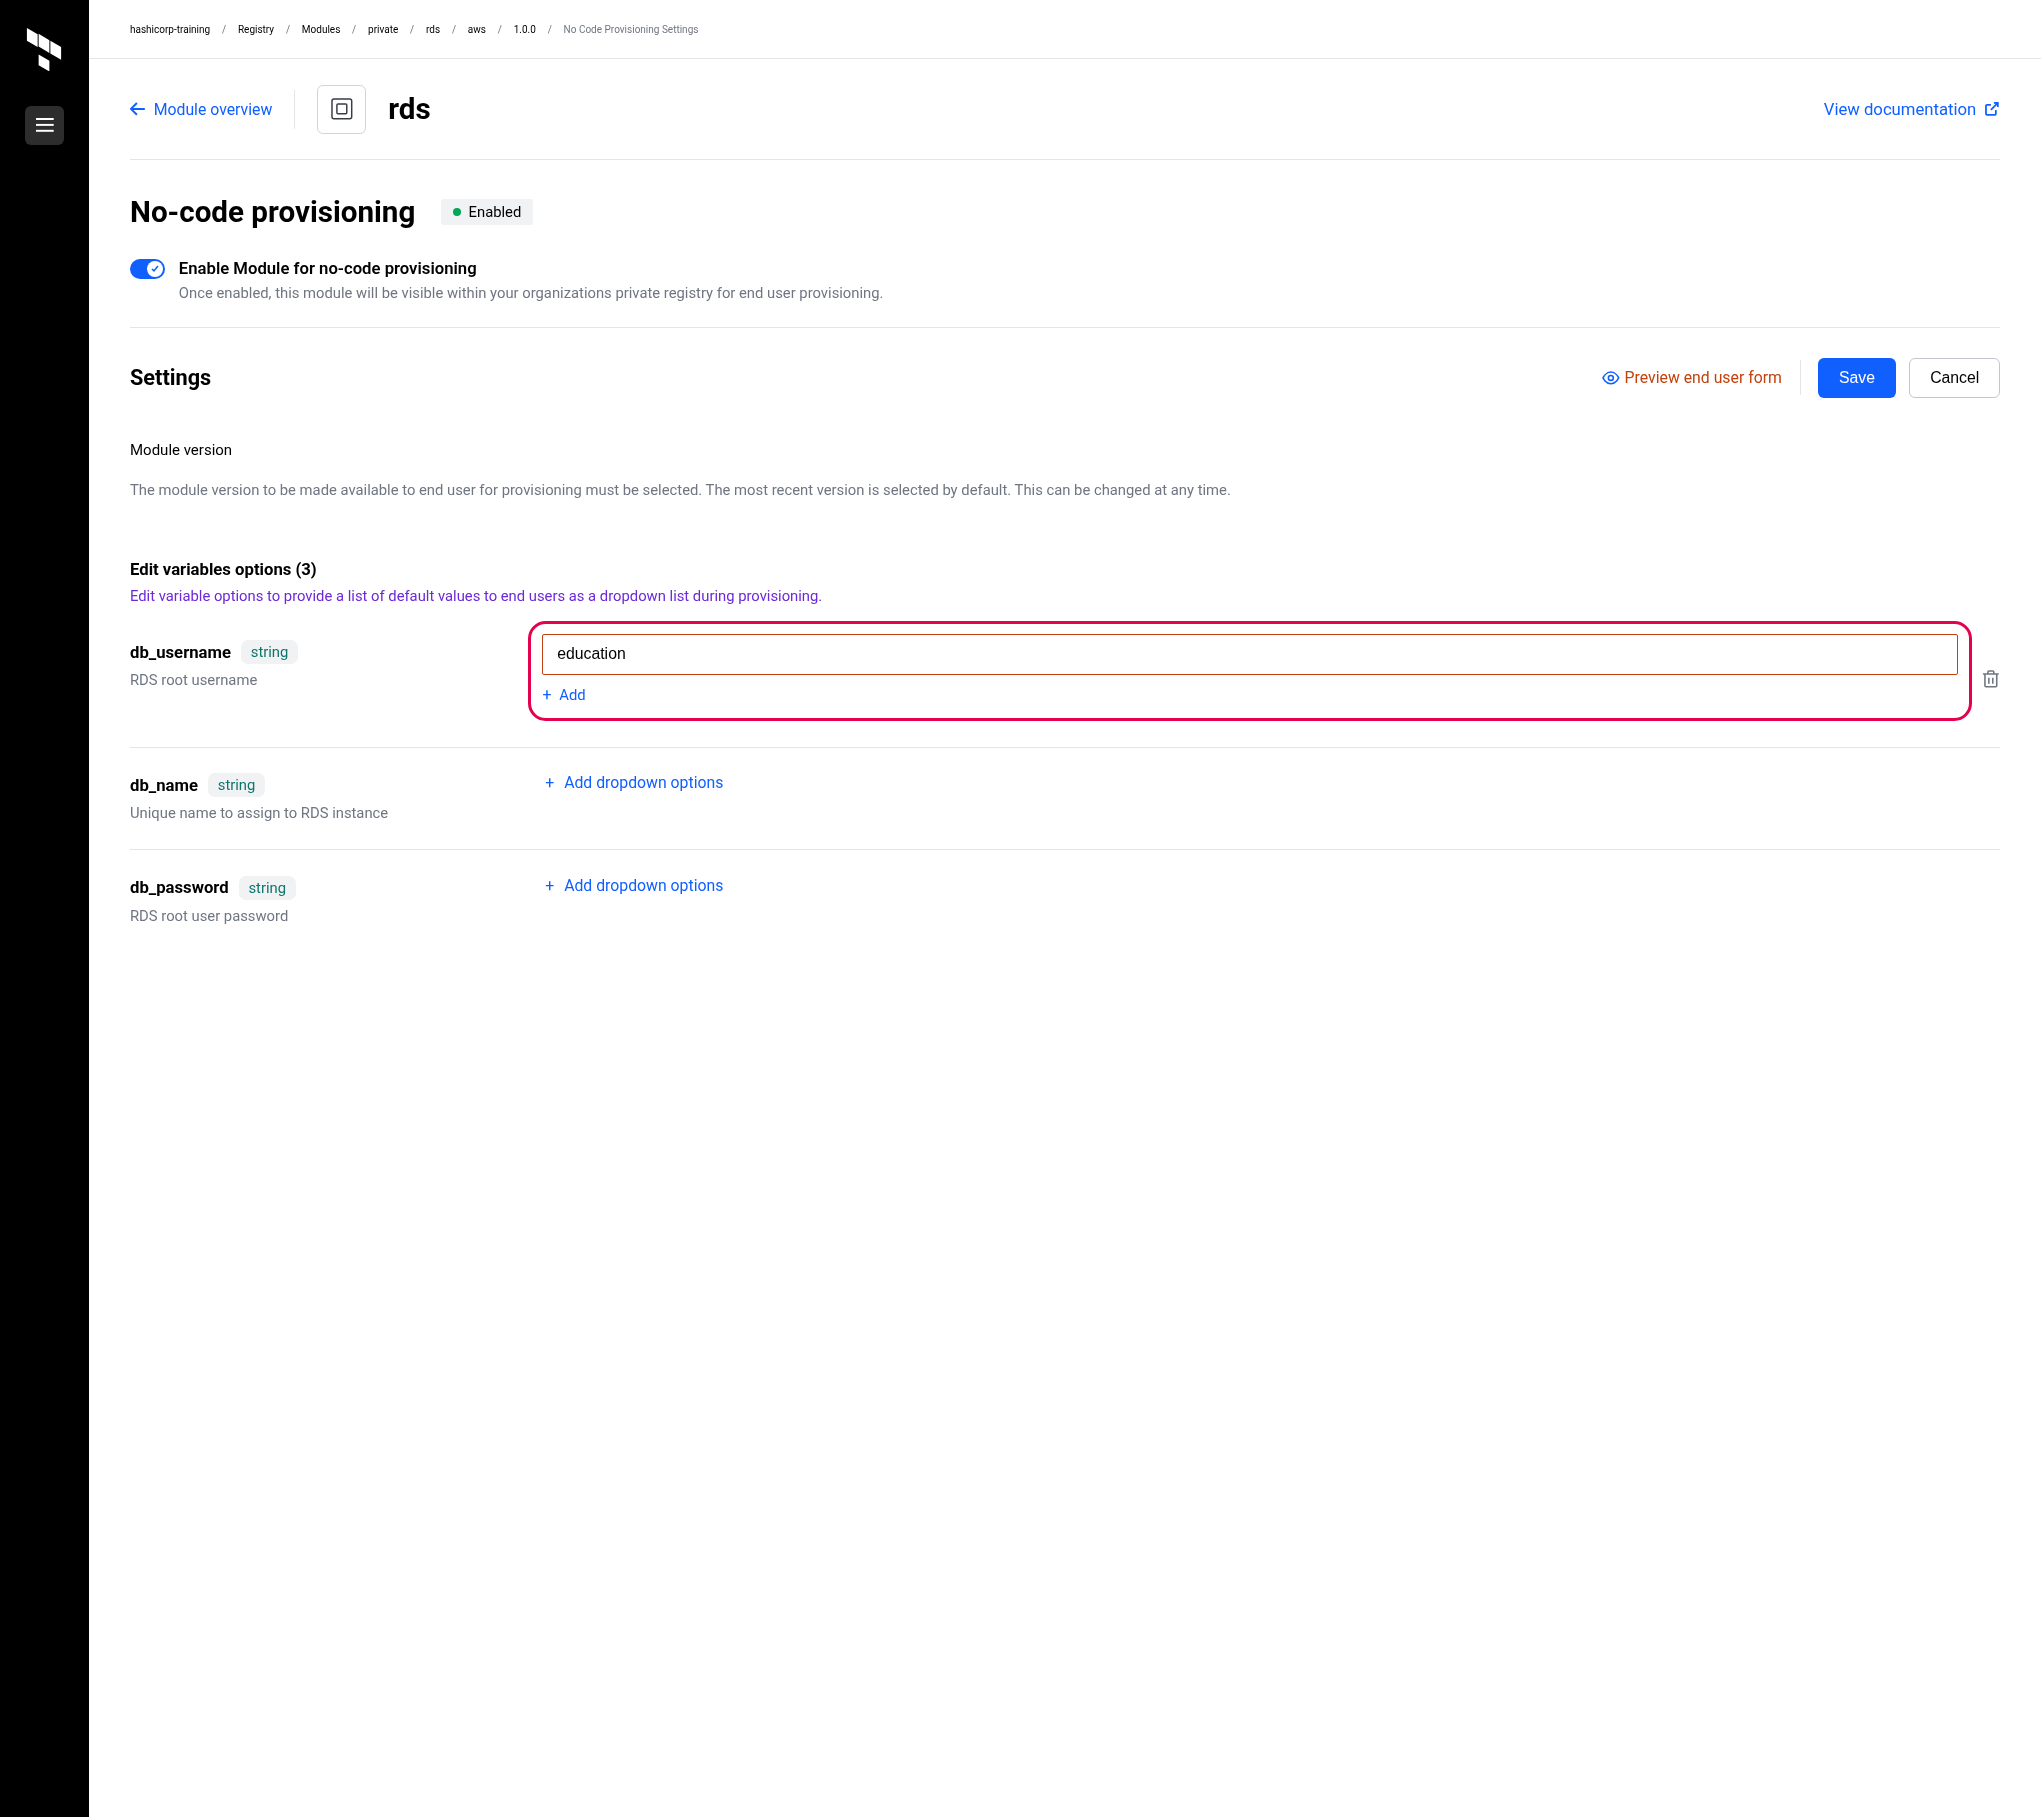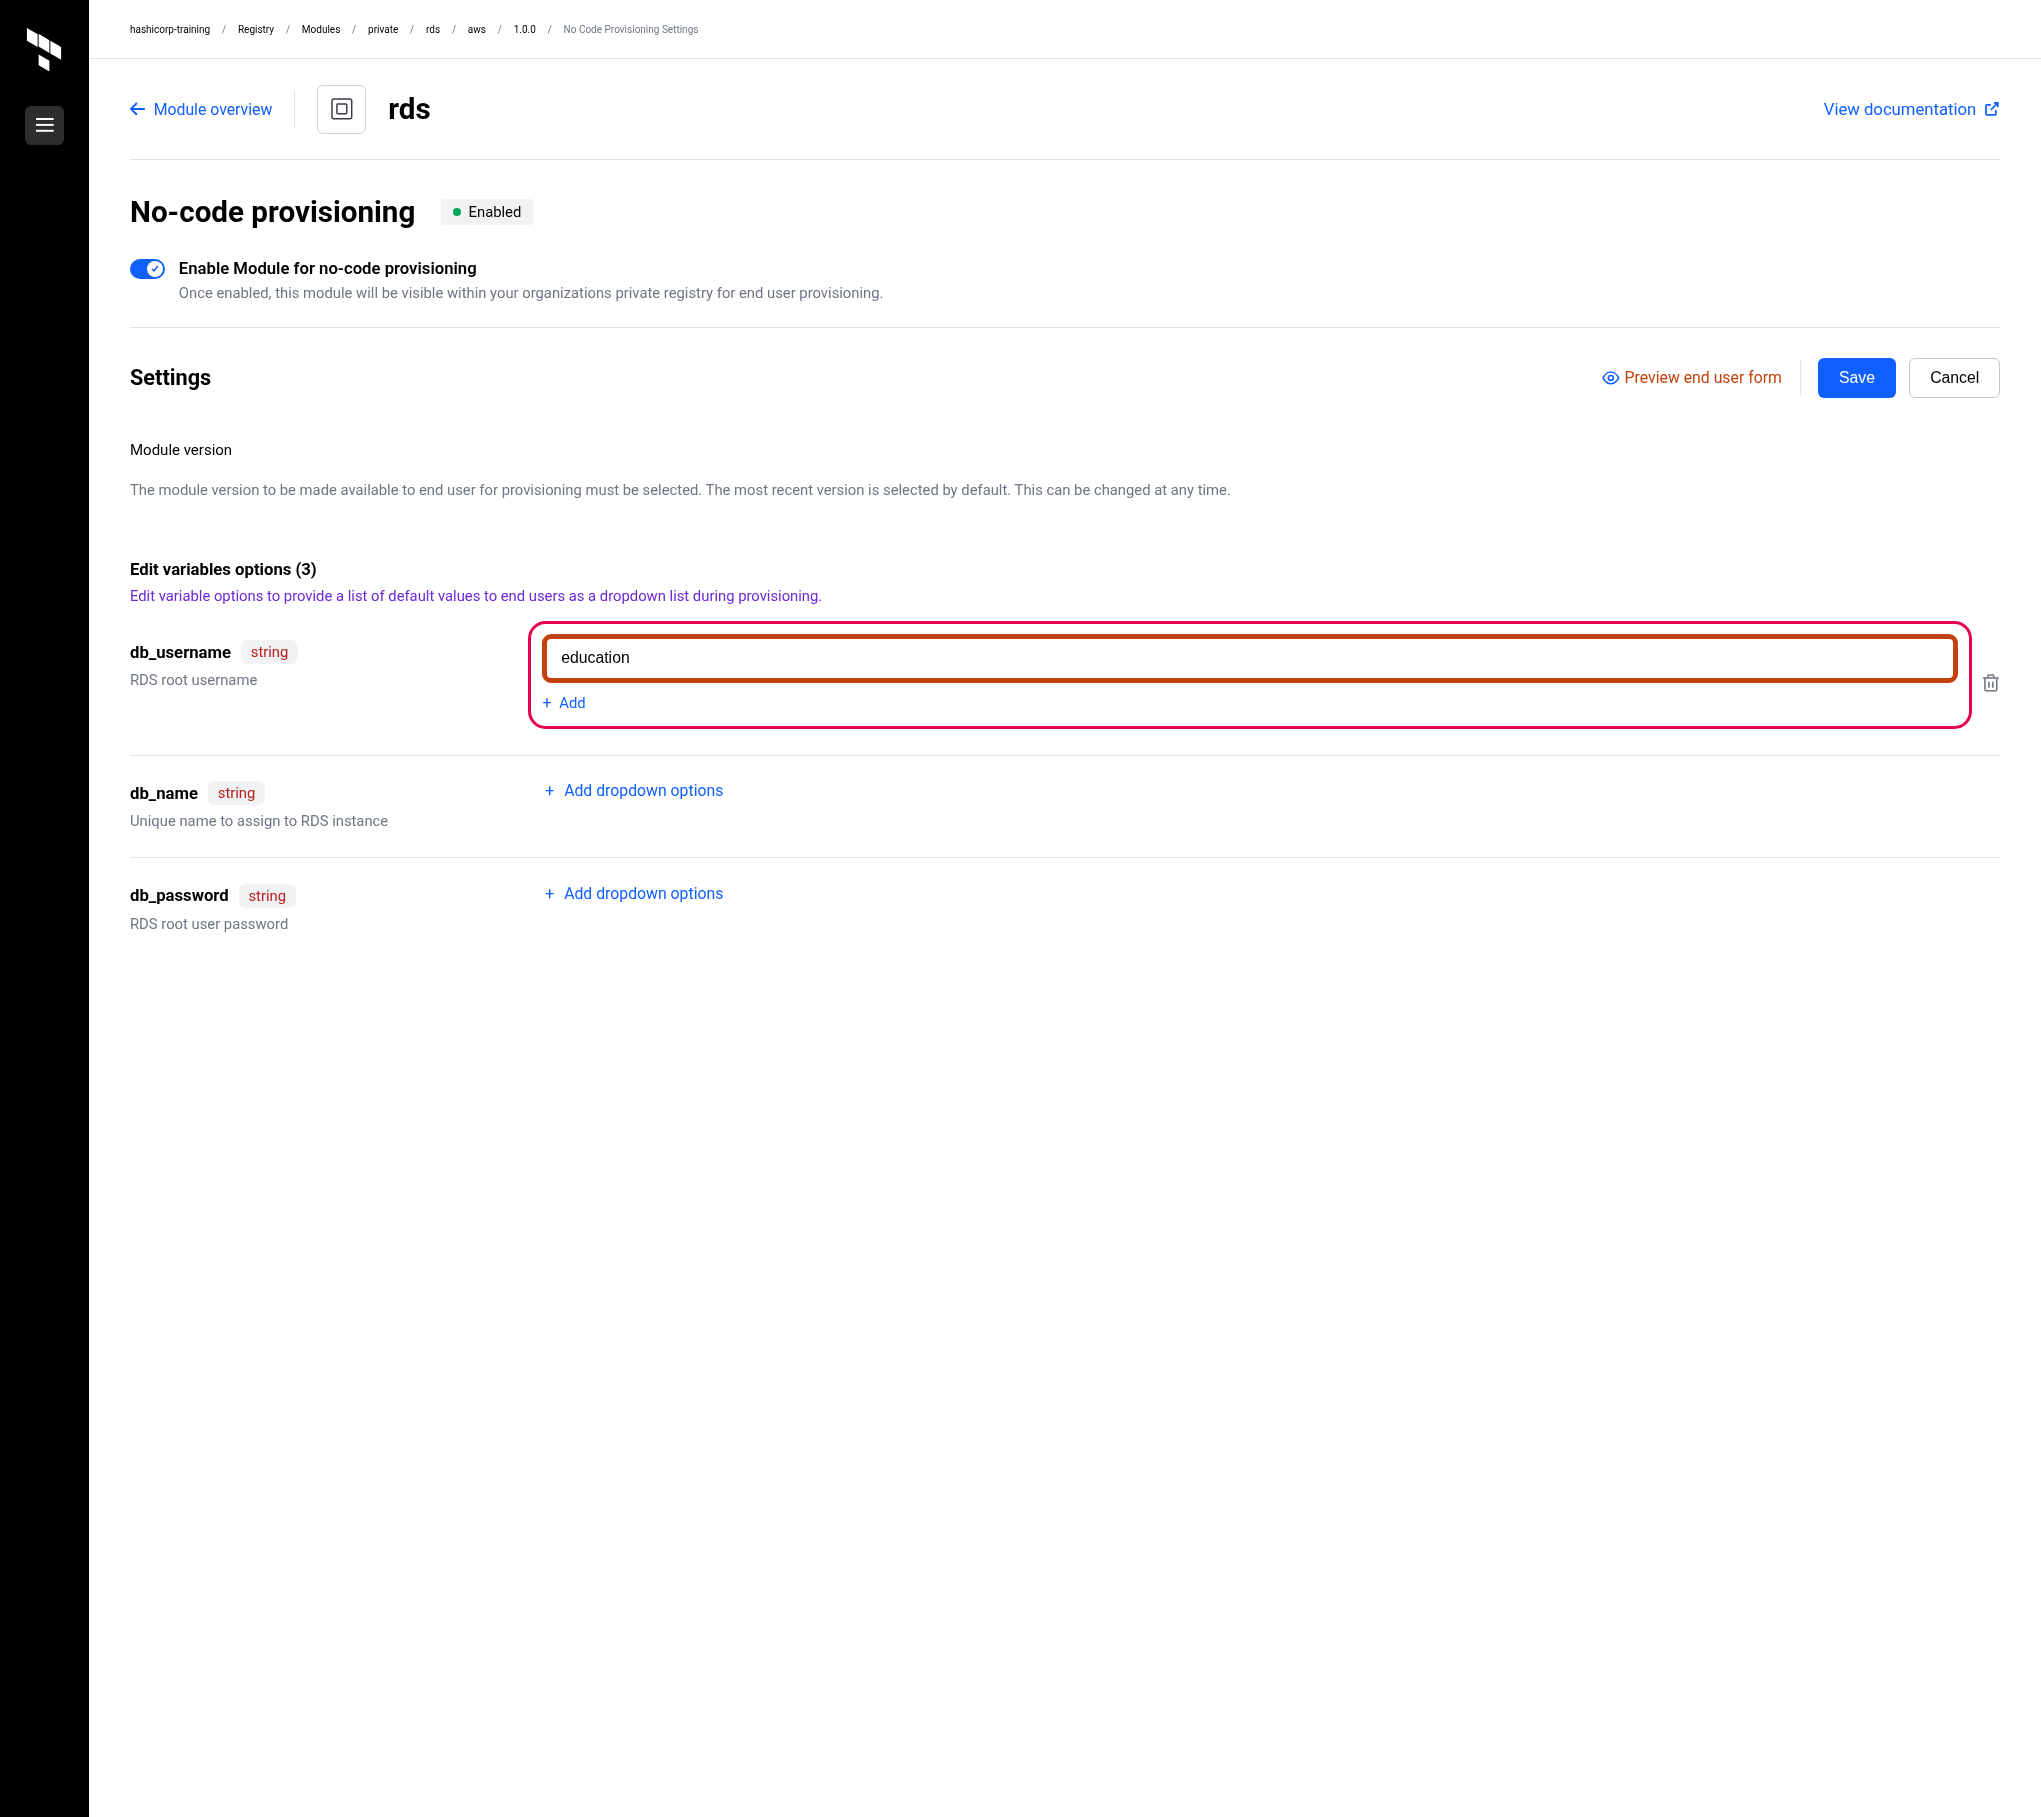--- a/index.html
+++ b/index.html
@@ -54,27 +54,27 @@
 .chevron-ud { display: flex; flex-direction: column; gap: 1px; }
 
 .var-block { padding: 51px 0 9.9px; }
 .var-block .label { font-size: 16.7px; font-weight: 700; margin-bottom: 7.9px; }
 .var-block .help { font-size: 14.8px; color: #6d28d9; }
 
 .var-row { display: flex; align-items: flex-start; gap: 23.6px; padding: 25.6px 0; border-bottom: 1px solid #e5e5e5; }
 .var-row:last-child { border-bottom: none; }
 .var-left { width: 374px; flex-shrink: 0; }
 .var-name { font-size: 16.7px; font-weight: 700; display: flex; align-items: center; gap: 9.9px; margin-bottom: 5.9px; }
-.type-badge { background: #f1f2f3; padding: 3px 9.9px; border-radius: 7px; font-size: 14.8px; font-weight: 400; color: #b91c1c; }
+.type-badge { background: #f1f2f3; padding: 3px 9.9px; border-radius: 7px; font-size: 14.8px; font-weight: 400; color: #0f766e; }
 .var-desc { font-size: 14.8px; color: #6f7682; line-height: 1.4; }
 .var-right { flex: 1; display: flex; align-items: center; gap: 9.9px; }
 
 .options-highlight { border: 3px solid #e5024d; border-radius: 17.7px; padding: 9.9px 11.8px 13.8px; flex: 1; display: flex; flex-direction: column; gap: 9.9px; margin-top: -19.7px; }
 .options-label { font-size: 14.8px; color: #6f7682; font-weight: 500; }
-.options-input { border: 5px solid #c2410c; border-radius: 9px; padding: 10.8px 13.8px; font-size: 15.8px; width: 100%; }
+.options-input { border: 1px solid #c2410c; border-radius: 2px; padding: 10.8px 13.8px; font-size: 15.8px; width: 100%; }
 .add-link { color: #1060ff; font-size: 14.8px; display: flex; align-items: center; gap: 7.9px; }
 .plus { font-size: 15.8px; font-weight: 400; }
 .trash-btn { flex-shrink: 0; color: #6f7682; cursor: pointer; }
 
 .add-dd-link { color: #1060ff; font-size: 15.8px; display: flex; align-items: center; gap: 9.9px; padding-left: 17.7px; }
 
 a { cursor: pointer; }
 </style>
 </head>
 <body>

